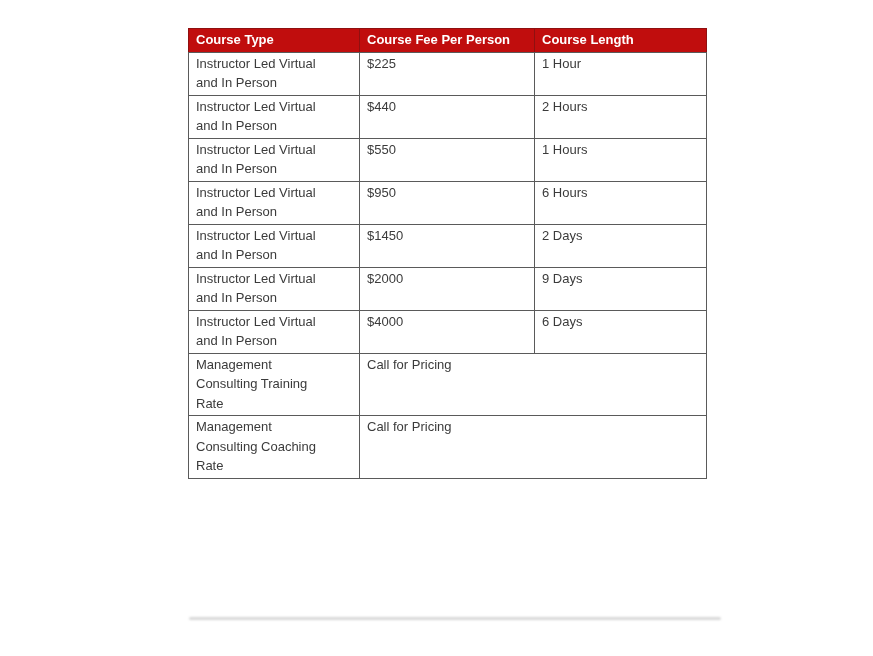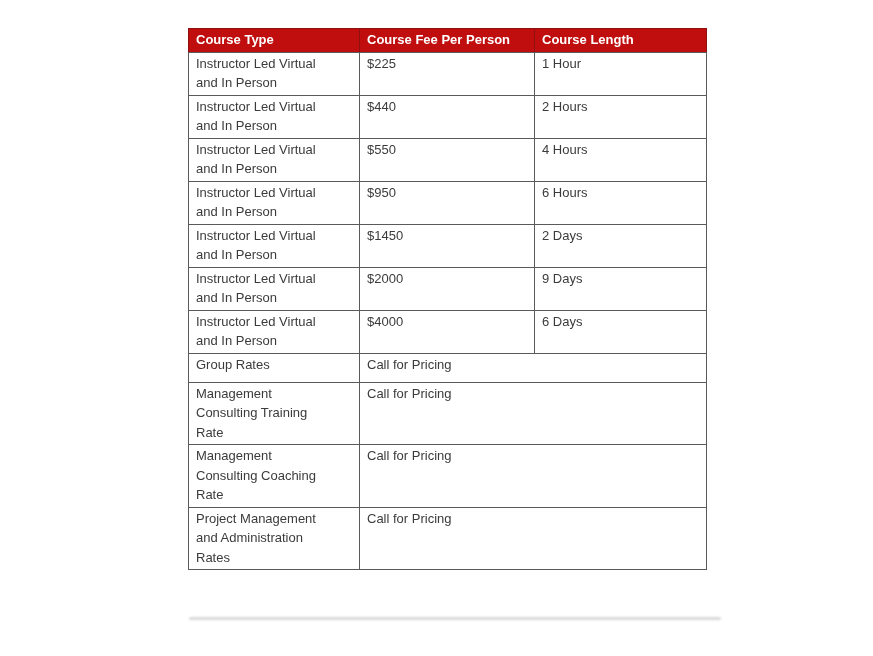--- a/index.html
+++ b/index.html
@@ -83,21 +83,21 @@
       <tr class="h40">
         <td>Instructor Led Virtual
 and In Person</td>
         <td>$440</td>
         <td>2 Hours</td>
       </tr>
       <tr class="h40">
         <td>Instructor Led Virtual
 and In Person</td>
         <td>$550</td>
-        <td>4 Hours</td>
+        <td>1 Hours</td>
       </tr>
       <tr class="h40">
         <td>Instructor Led Virtual
 and In Person</td>
         <td>$950</td>
         <td>6 Hours</td>
       </tr>
       <tr class="h40">
         <td>Instructor Led Virtual
 and In Person</td>
@@ -109,40 +109,30 @@
 and In Person</td>
         <td>$2000</td>
         <td>9 Days</td>
       </tr>
       <tr class="h40">
         <td>Instructor Led Virtual
 and In Person</td>
         <td>$4000</td>
         <td>6 Days</td>
       </tr>
-      <tr class="h29">
-        <td>Group Rates</td>
-        <td colspan="2">Call for Pricing</td>
-      </tr>
       <tr class="h60">
         <td>Management
 Consulting Training
 Rate</td>
         <td colspan="2">Call for Pricing</td>
       </tr>
       <tr class="h60">
         <td>Management
 Consulting Coaching
 Rate</td>
         <td colspan="2">Call for Pricing</td>
       </tr>
-      <tr class="h58">
-        <td>Project Management
-and Administration
-Rates</td>
-        <td colspan="2">Call for Pricing</td>
-      </tr>
     </tbody>
   </table>
 
   <div class="bottom-shadow"></div>
 
 </div>
 
 </body></html>

